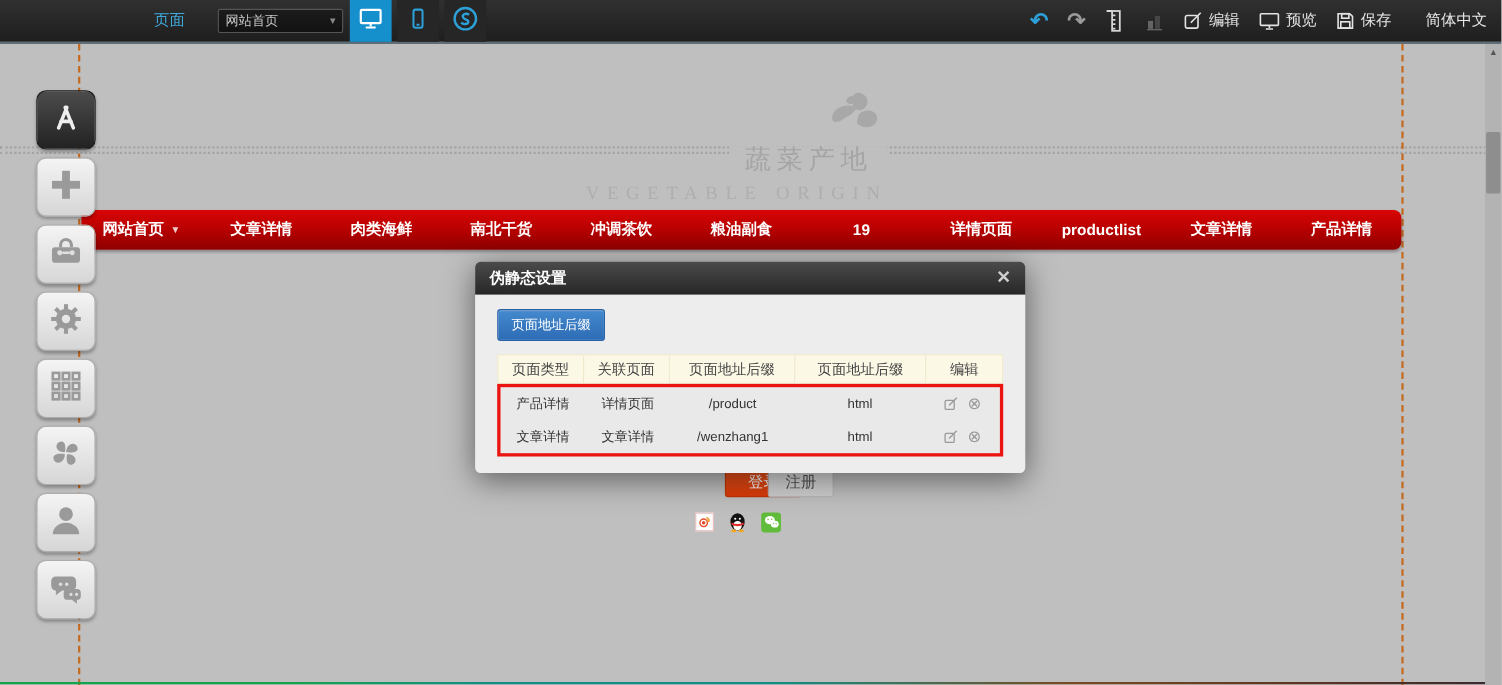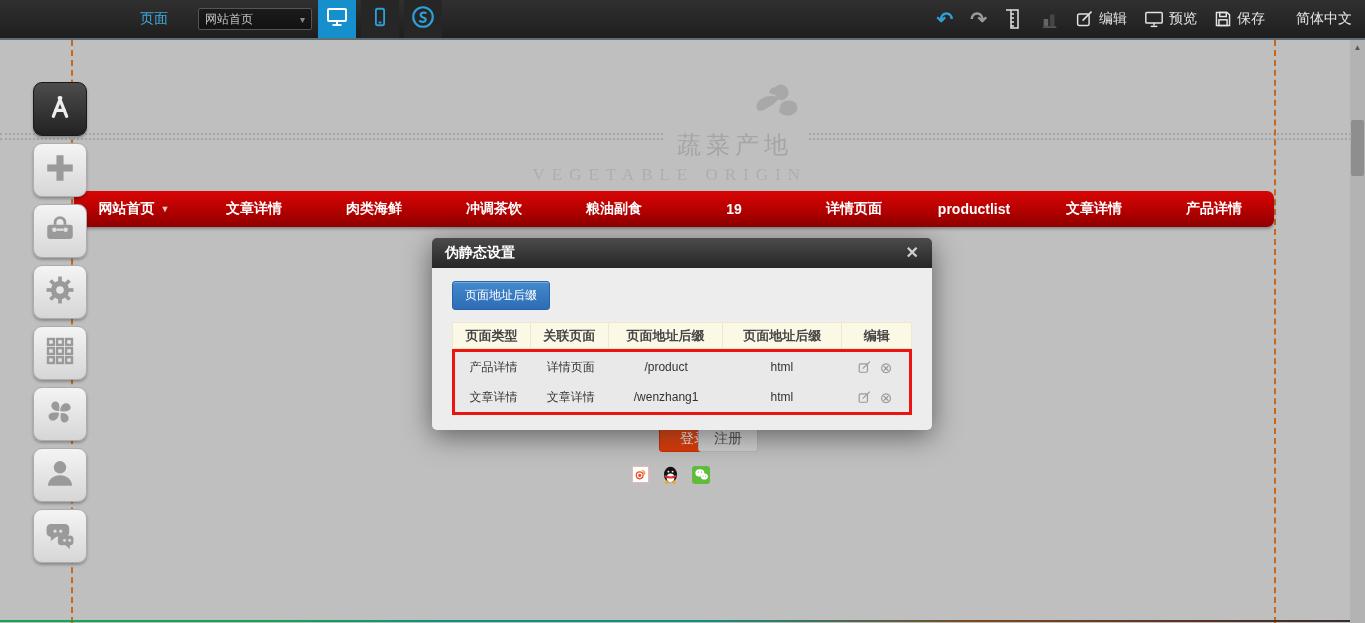--- a/index.html
+++ b/index.html
@@ -62,21 +62,21 @@
   .modal-head{height:30px;border-radius:5px 5px 0 0;padding:0 13px;
     background:linear-gradient(#4b4b4b,#262626);display:flex;align-items:center;justify-content:space-between;gap:35px;}
   .modal-title{color:#fff;font-size:14px;font-weight:bold;}
   .modal-close{color:#cfcfcf;font-size:16px;font-weight:bold;cursor:pointer;line-height:1;}
   .modal-body{background:#ededed;border-radius:0 0 5px 5px;padding:13px 20px 15px;}
   .add-rule-btn{display:inline-block;background:linear-gradient(#4489cd,#2d6cb6);
     border:1px solid #2a62a6;border-radius:3px;color:#fff;font-size:12px;
     padding:5px 12px;cursor:pointer;box-shadow:inset 0 1px 0 rgba(255,255,255,.3);}
   .rule-table{margin-top:12px;width:460px;font-size:12px;}
   .rt-head{display:flex;background:#fcf8e6;border:1px solid #eee8cf;height:27px;}
-  .rt-head .cell{display:flex;align-items:center;justify-content:center;font-weight:bold;
+  .rt-head .cell{display:flex;align-items:center;justify-content:center;font-weight:normal;
     font-size:13px;color:#444;border-right:1px solid #efe8cd;}
   .rt-head .cell:last-child{border-right:none;}
   .c1{width:17%;} .c2{width:17%;} .c3{width:25%;} .c4{width:26%;} .c5{width:15%;}
   .rt-rows{border:3px solid #ec1410;background:#e9e9e9;}
   .rt-row{display:flex;height:30px;}
   .rt-row .cell{display:flex;align-items:center;justify-content:center;color:#333;}
   .row-actions{gap:9px;}
   .act-del{color:#999;font-size:15px;line-height:1;cursor:pointer;}
   .act-edit{cursor:pointer;display:flex;}
 
@@ -309,20 +309,23 @@
 <div class="nav">
   <div class="nav-item">
     <span>网站首页</span>
     <span class="caret">▼</span>
   </div>
   <div class="nav-item">
       <span>文章详情</span>
     </div>
   <div class="nav-item">
       <span>肉类海鲜</span>
+    </div>
+  <div class="nav-item">
+      <span>南北干货</span>
     </div>
   <div class="nav-item">
       <span>冲调茶饮</span>
     </div>
   <div class="nav-item">
       <span>粮油副食</span>
     </div>
   <div class="nav-item">
       <span>19</span>
     </div>

